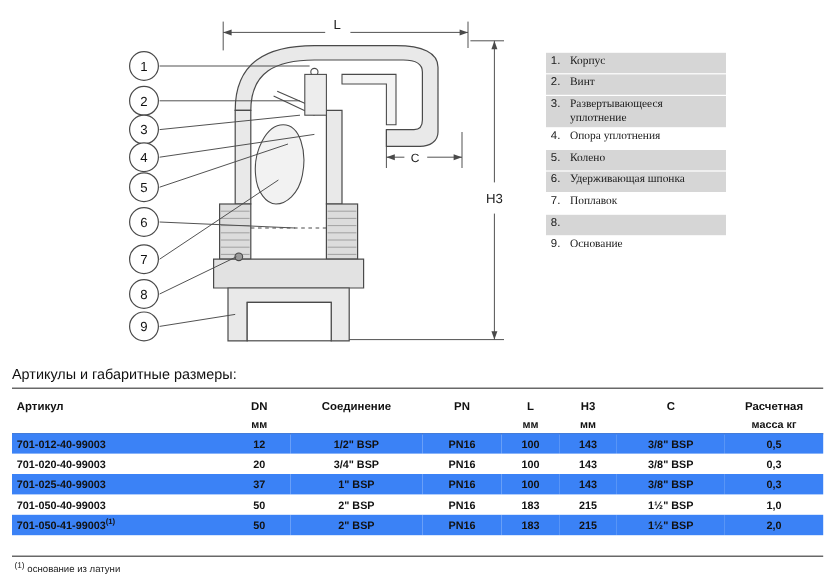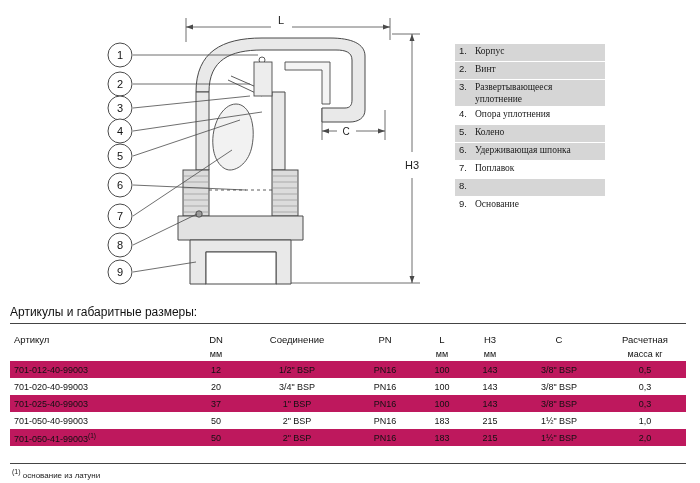--- a/index.html
+++ b/index.html
@@ -80,41 +80,41 @@
     left: 10px;
     top: 26px;
     width: 676px;
     border-collapse: collapse;
     font-size: 9px;
   }
   #spec-table th, #spec-table td {
     padding: 0;
     text-align: center;
     vertical-align: middle;
-    font-weight: normal;
+    font-weight: bold;
     color: #111;
   }
   #spec-table thead tr.hdr-main th {
     height: 16px;
     font-size: 9.5px;
   }
   #spec-table thead tr.hdr-unit th {
     height: 14px;
     font-size: 9px;
   }
   #spec-table thead th.th-art,
   #spec-table tbody td.td-art {
     text-align: left;
     padding-left: 4px;
   }
   #spec-table tbody tr {
     height: 17px;
   }
   #spec-table tbody tr.shaded {
-    background: #be185d;
+    background: #3b82f6;
   }
   .rule {
     position: absolute;
     left: 10px;
     width: 676px;
     height: 1px;
     background: #444;
   }
   #rule-top    { top: 18px; }
   #rule-head   { top: 56px; }

